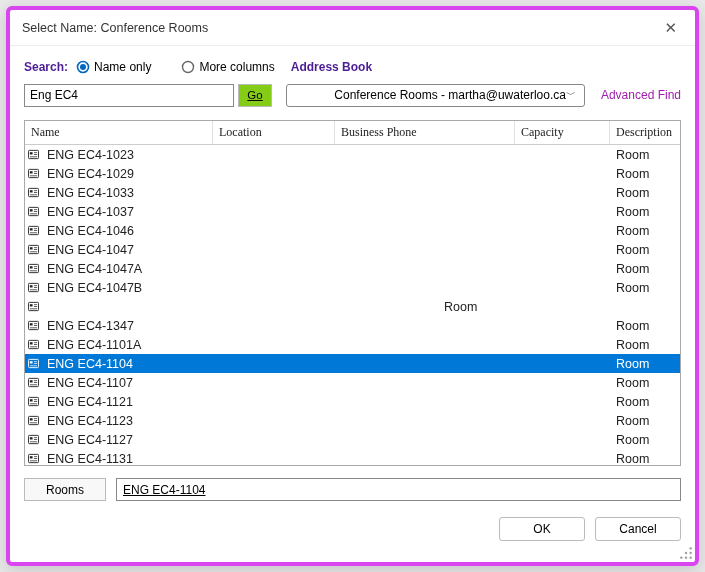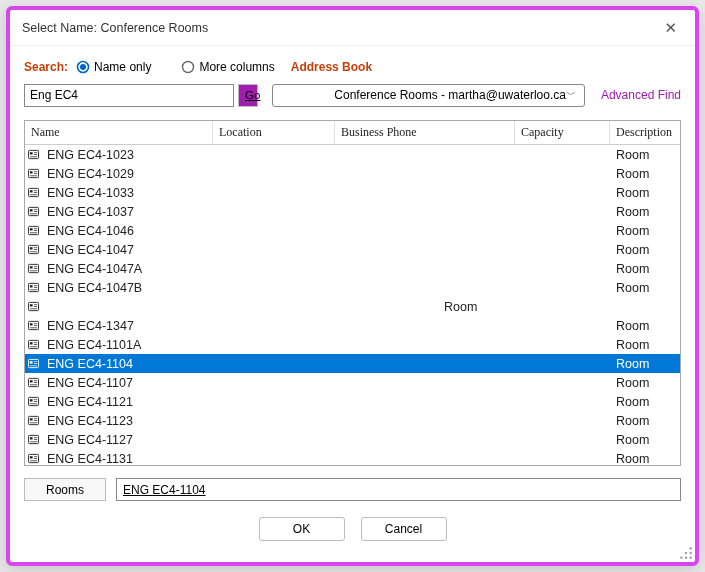--- a/index.html
+++ b/index.html
@@ -44,44 +44,44 @@
     flex-direction: column;
     flex: 1;
     min-height: 0;
   }
   .row1 {
     display: flex;
     align-items: center;
     height: 22px;
     font-size: 12px;
   }
-  .label-bold { font-weight: 600; color: #c2410c; margin-right: 8px; }
+  .label-bold { font-weight: 600; color: #4c1d95; margin-right: 8px; }
   .radio-group { display: flex; align-items: center; gap: 30px; }
   .radio { display: flex; align-items: center; gap: 4px; cursor: pointer; }
   .radio svg { width: 14px; height: 14px; }
   .spacer-col { width: 16px; }
   .row2 {
     display: flex;
     align-items: center;
     height: 26px;
     margin-top: 4px;
     gap: 4px;
   }
   .search-input {
     width: 210px;
     height: 23px;
     border: 1px solid #888;
     padding: 0 5px;
     font-size: 12px;
   }
   .go-btn {
-    width: 20px;
+    width: 34px;
     height: 23px;
     font-size: 11.5px;
-    background: #a21caf;
+    background: #84cc16;
     border: 1px solid #bbb;
     cursor: pointer;
     text-decoration: underline;
   }
   .addr-select {
     flex: 1;
     height: 23px;
     border: 1px solid #888;
     border-radius: 3px;
     font-size: 12px;
@@ -172,22 +172,22 @@
   .selected-input {
     flex: 1;
     height: 23px;
     border: 1px solid #888;
     padding: 0 6px;
     font-size: 12px;
     text-decoration: underline;
   }
   .row4 {
     display: flex;
-    justify-content: center;
-    gap: 16px;
+    justify-content: flex-end;
+    gap: 10px;
     margin-top: 16px;
   }
   .ok-btn, .cancel-btn {
     width: 86px;
     height: 24px;
     font-size: 12px;
     background: #ffffff;
     border: 1px solid #bbb;
     border-radius: 3px;
     cursor: pointer;

